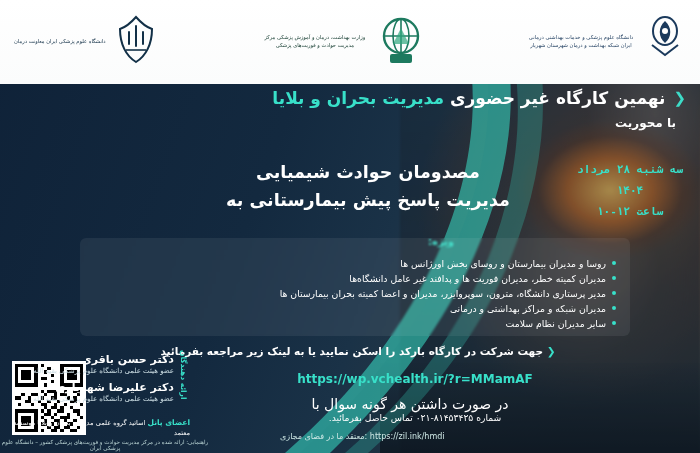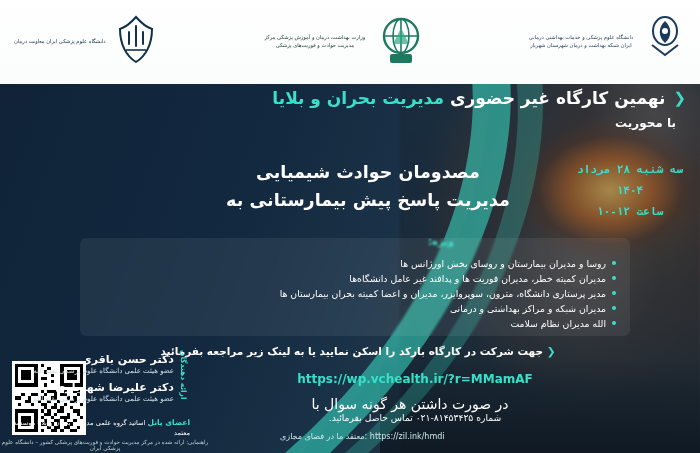--- a/index.html
+++ b/index.html
@@ -219,21 +219,21 @@
     <div>مدیریت پاسخ پیش بیمارستانی به</div>
   </div>
 
   <div class="aud-title">ویژه:</div>
   <div class="aud-panel">
     <ul class="aud-list">
       <li>روسا و مدیران بیمارستان و روسای بخش اورژانس ها</li>
       <li>مدیران کمیته خطر، مدیران فوریت ها و پدافند غیر عامل دانشگاه‌ها</li>
       <li>مدیر پرستاری دانشگاه، مترون، سوپروایزر، مدیران و اعضا کمیته بحران بیمارستان ها</li>
       <li>مدیران شبکه و مراکز بهداشتی و درمانی</li>
-      <li>الله مدیران نظام سلامت</li>
+      <li>سایر مدیران نظام سلامت</li>
     </ul>
   </div>
 
   <div class="cta">
     <span class="chev2">❮</span>
     <span>جهت شرکت در کارگاه بارکد را اسکن نمایید یا به لینک زیر مراجعه بفرمائید</span>
   </div>
   <div class="link">https://wp.vchealth.ir/?r=MMamAF</div>
   <div class="q1">در صورت داشتن هر گونه سوال با</div>
   <div class="q2">شماره ۸۱۴۵۳۴۲۵-۰۲۱ تماس حاصل بفرمائید.</div>

